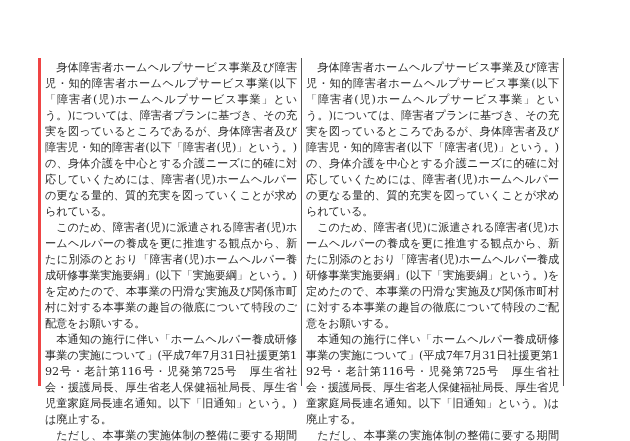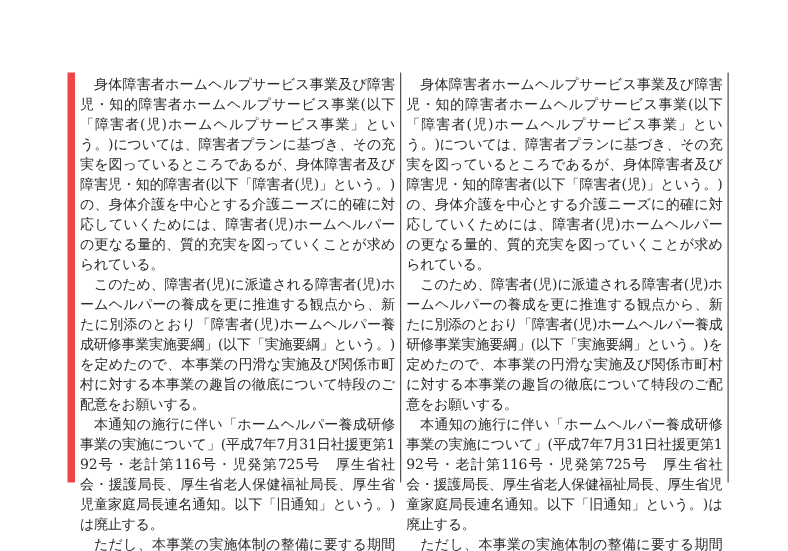--- a/index.html
+++ b/index.html
@@ -10,26 +10,26 @@
     body {
       width: 630px;
       height: 441px;
       position: relative;
       overflow: hidden;
       font-family: "DejaVu Serif", "Liberation Serif", serif;
       color: #2a2a2a;
     }
     .table {
       position: absolute;
-      left: 54px;
+      left: 38px;
       top: 58px;
       width: 522px;
       height: 328px;
       display: flex;
-      border-left: 6px solid #ef4444;
+      border-left: 3px solid #ef4444;
       border-right: 1px solid #555;
     }
     .col {
       width: 261px;
       box-sizing: border-box;
       padding: 2px 4px 0 4px;
       position: relative;
     }
     .col.left {
       border-right: 1px solid #555;

